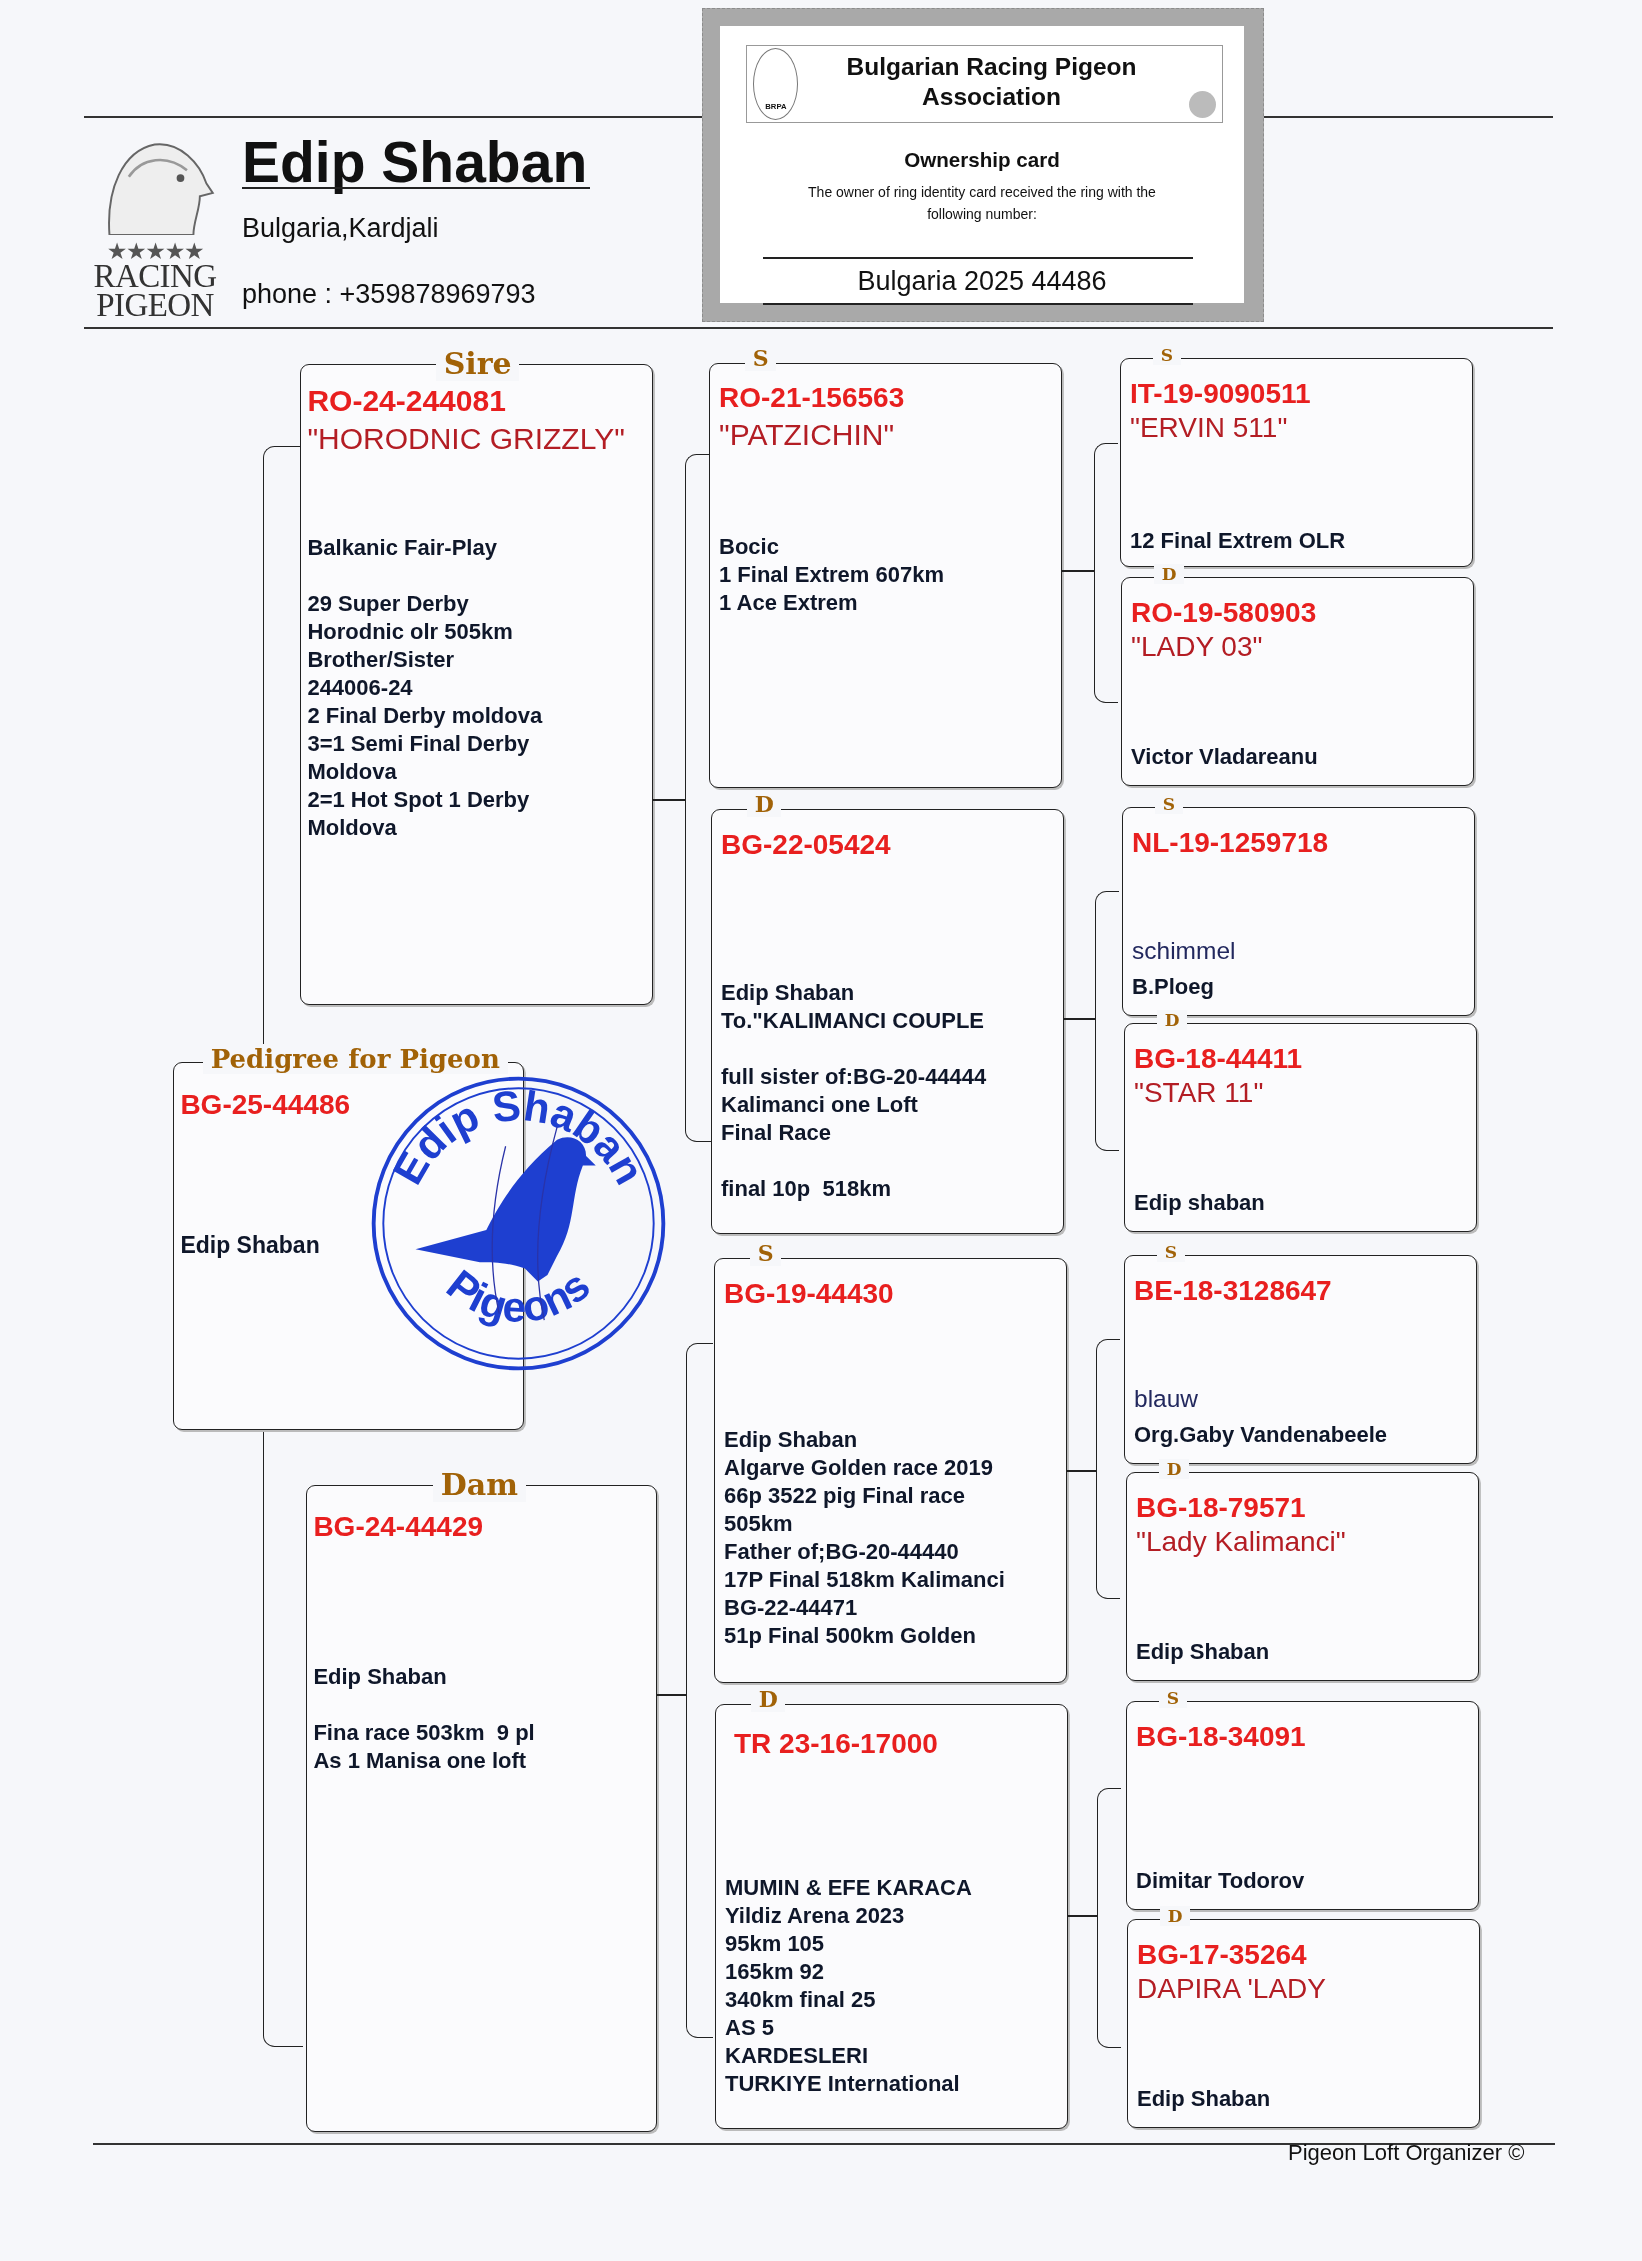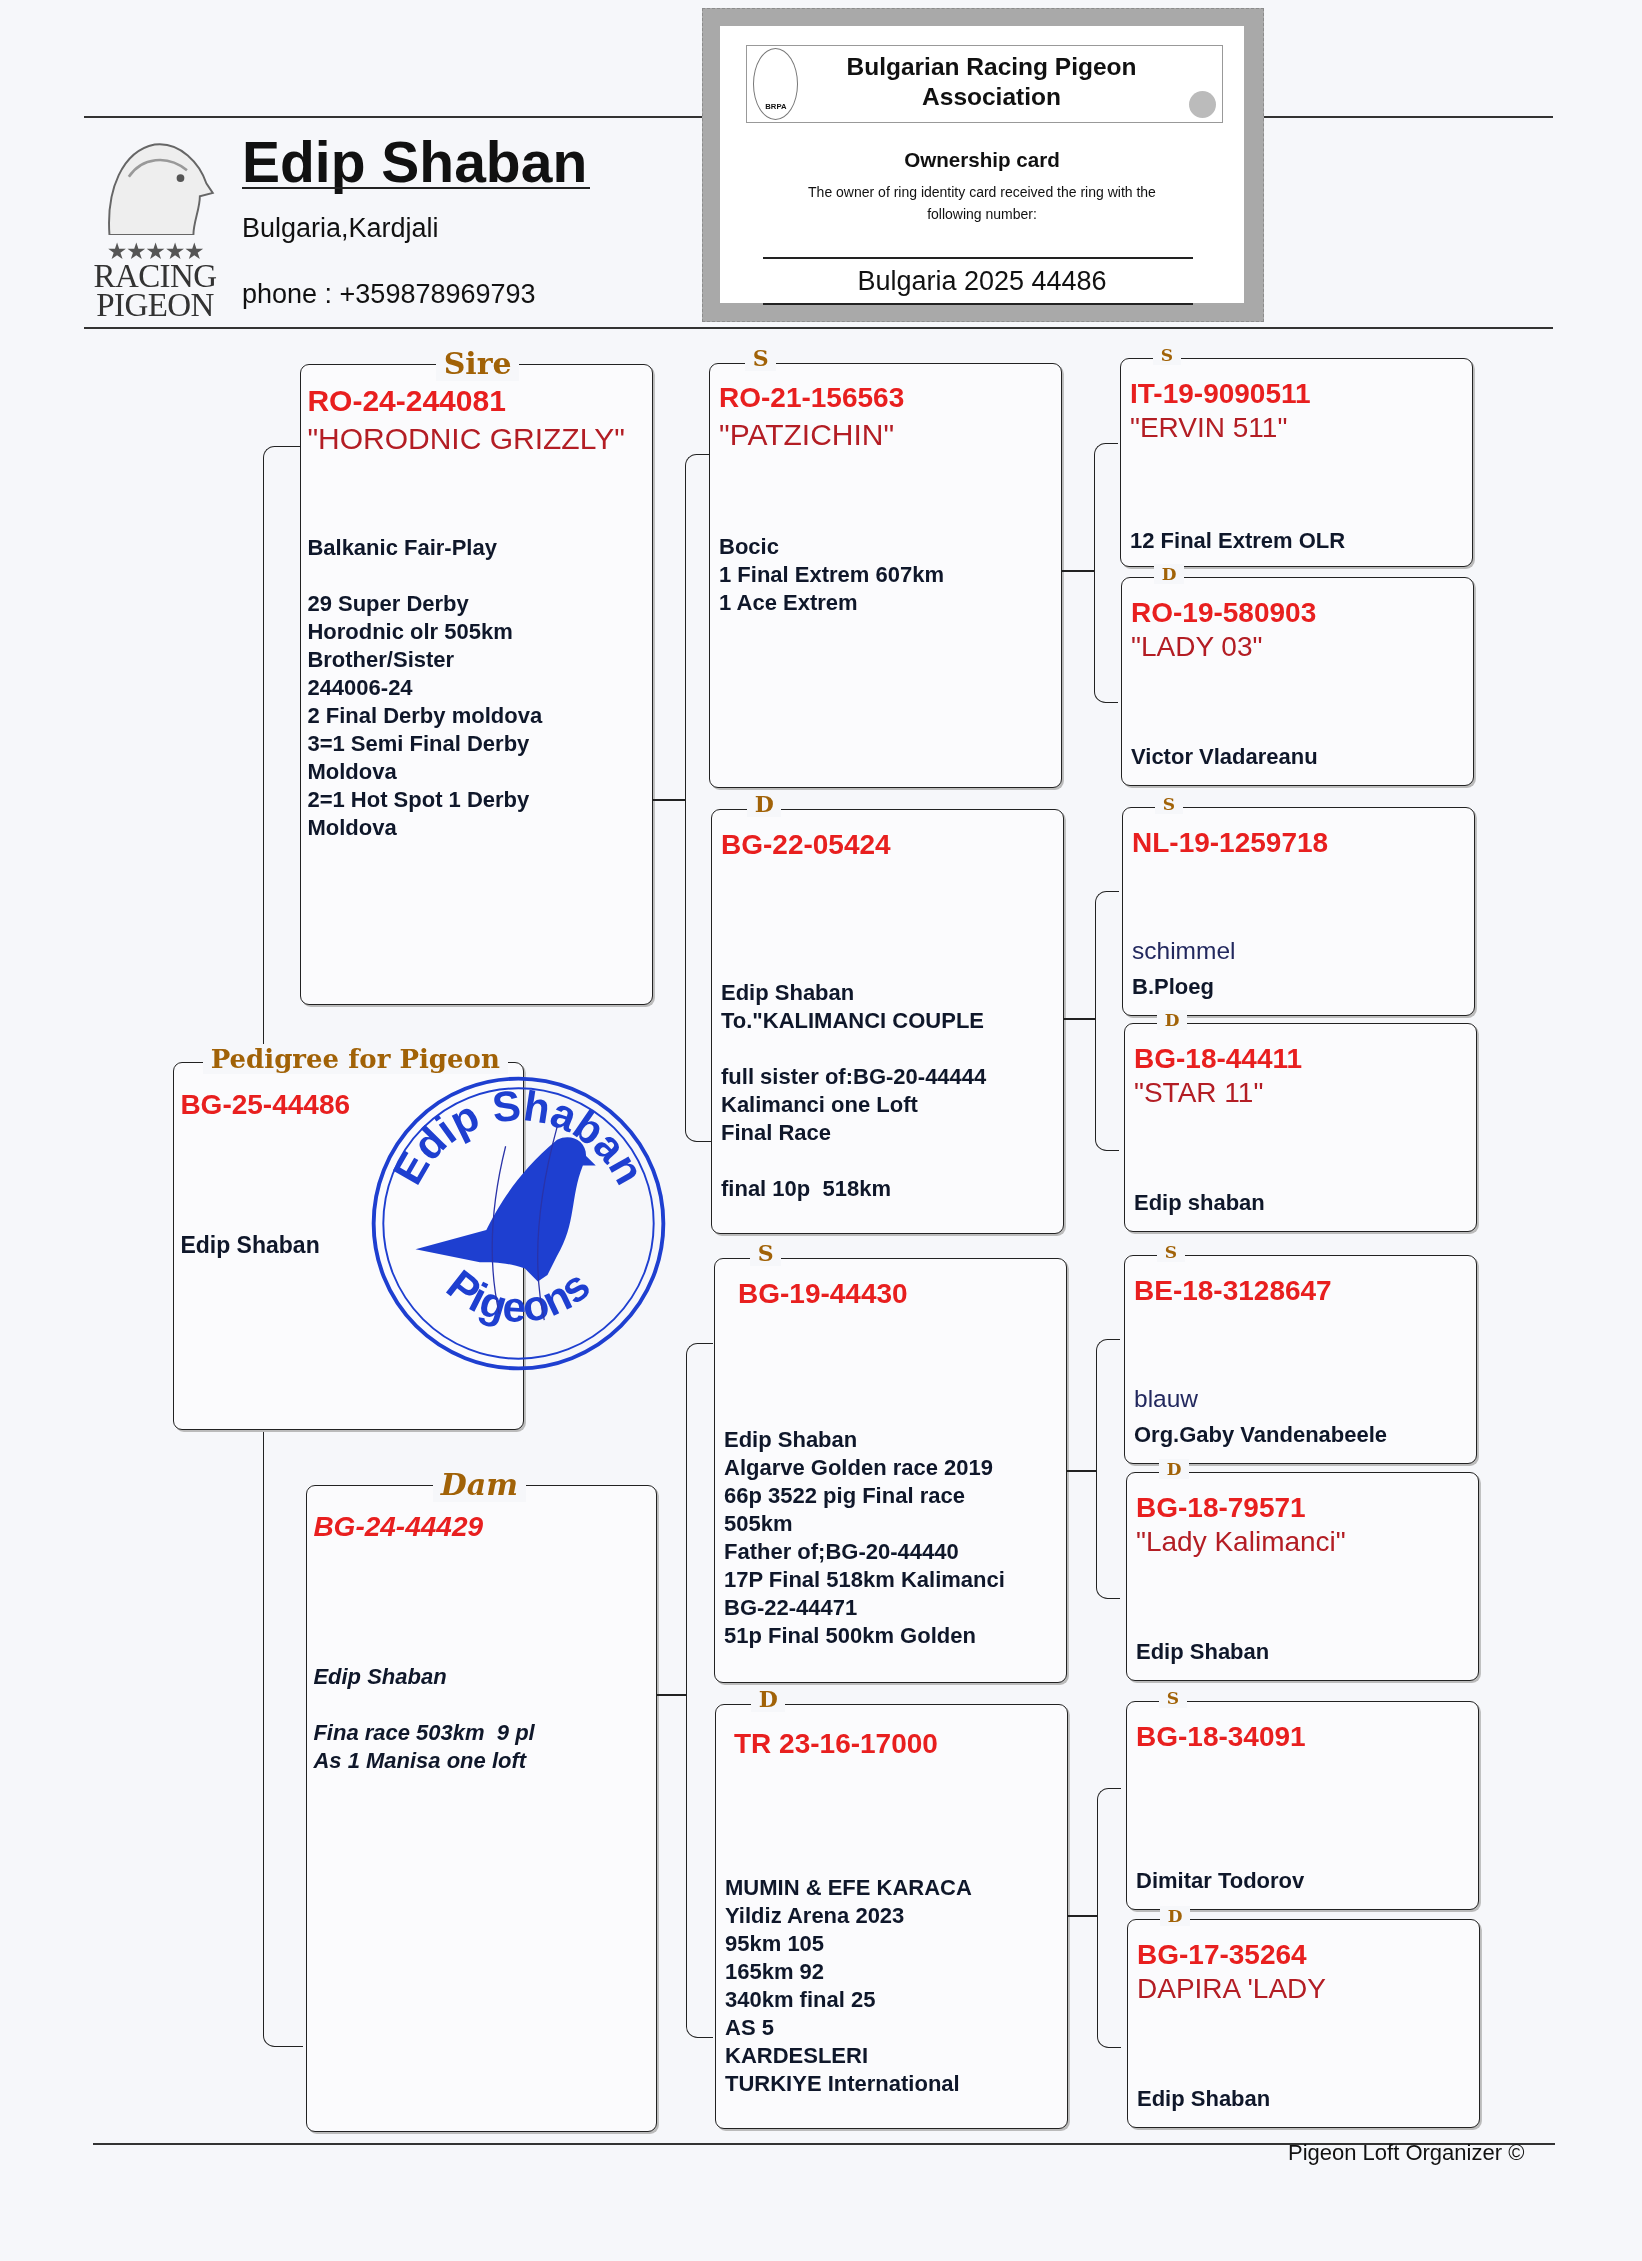--- a/index.html
+++ b/index.html
@@ -113,21 +113,21 @@
 244006-24
 2 Final Derby moldova
 3=1 Semi Final Derby
 Moldova
 2=1 Hot Spot 1 Derby
 Moldova</div>
   </div>
   <div class="stub" style="left:653px; top:799px; width:32px;"></div>
   <div class="conn" style="left:685px; top:454px; width:26px; height:686px;"></div>
 
-  <div class="pbox" style="left:306px; top:1485px; width:351px; height:647px;font-style:italic;">
+  <div class="pbox" style="left:306px; top:1485px; width:351px; height:647px;">
     <div class="plabel" style="left:126px; font-size:30px;">Dam</div>
     <div class="ring" style="left:6.4px; top:24.5px; font-size:28px;">BG-24-44429</div>
     <div class="info" style="left:6.4px; top:177px; font-size:22px; line-height:28px;">Edip Shaban
 
 Fina race 503km  9 pl
 As 1 Manisa one loft</div>
   </div>
   <div class="stub" style="left:657px; top:1694px; width:29px;"></div>
   <div class="conn" style="left:686px; top:1343px; width:26px; height:693px;"></div>
 
@@ -146,21 +146,21 @@
 To."KALIMANCI COUPLE
 
 full sister of:BG-20-44444
 Kalimanci one Loft
 Final Race
 
 final 10p  518km</div>
   </div>
   <div class="pbox" style="left:714px; top:1258px; width:353px; height:425px;">
     <div class="plabel" style="left:35px; font-size:22px;">S</div>
-    <div class="ring" style="left:9px; top:19.3px; font-size:28px;margin-left:14px;">BG-19-44430</div>
+    <div class="ring" style="left:9px; top:19.3px; font-size:28px;">BG-19-44430</div>
     <div class="info" style="left:9px; top:167px; font-size:22px; line-height:28px;">Edip Shaban
 Algarve Golden race 2019
 66p 3522 pig Final race
 505km
 Father of;BG-20-44440
 17P Final 518km Kalimanci
 BG-22-44471
 51p Final 500km Golden</div>
   </div>
   <div class="pbox" style="left:715px; top:1704px; width:353px; height:425px;">

